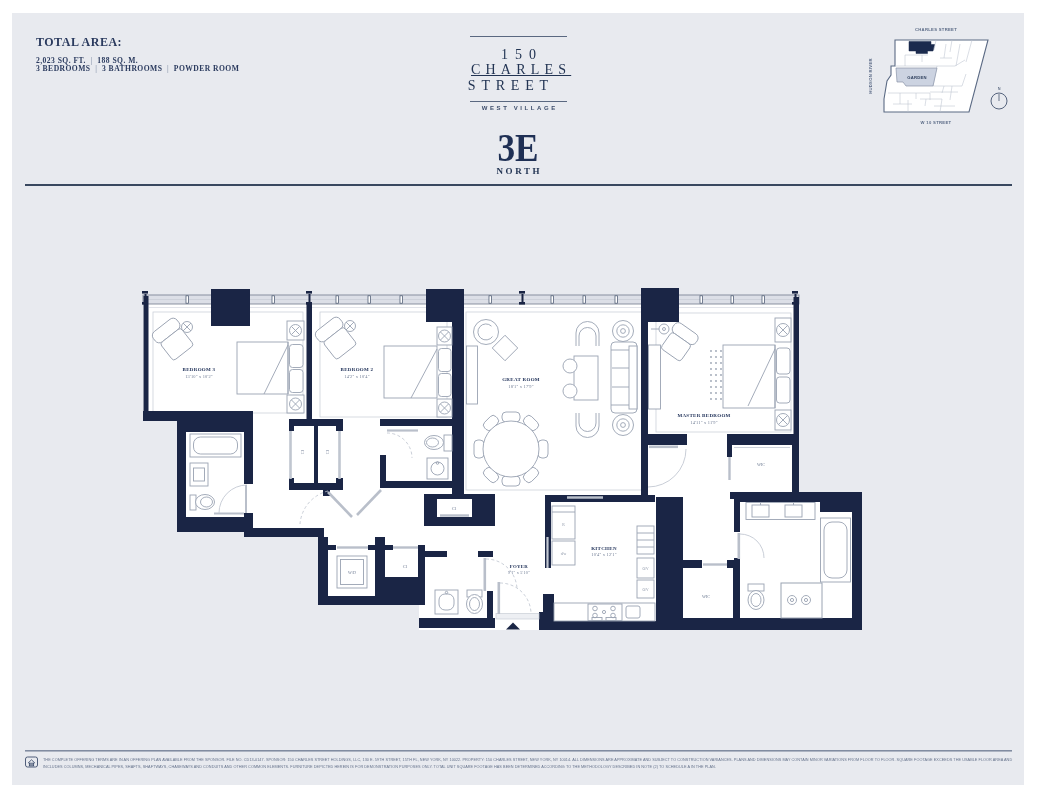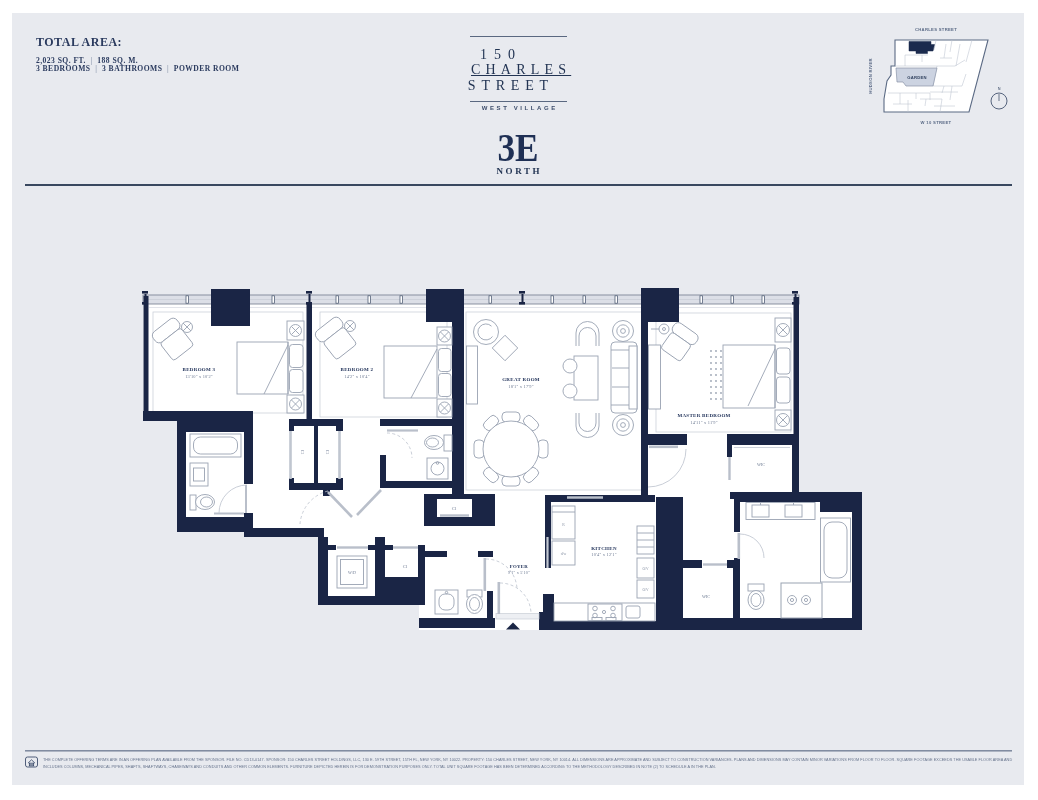--- a/index.html
+++ b/index.html
@@ -14,21 +14,21 @@
 <div id="panel"></div>
 
 <div class="hd" style="left:36px;top:34.8px;font-size:12px;font-weight:bold;letter-spacing:0.5px;">TOTAL AREA:</div>
 
 <div class="hd" style="left:36px;top:56px;font-size:7.6px;font-weight:bold;letter-spacing:0.45px;">2,023 SQ. FT. &nbsp;<span style="color:#8e99ad;">|</span>&nbsp; 188 SQ. M.</div>
 
 <div class="hd" style="left:36px;top:64px;font-size:7.6px;font-weight:bold;letter-spacing:0.45px;">3 BEDROOMS &nbsp;<span style="color:#8e99ad;">|</span>&nbsp; 3 BATHROOMS &nbsp;<span style="color:#8e99ad;">|</span>&nbsp; POWDER ROOM</div>
 
 <div style="position:absolute;left:470px;top:35.8px;width:97px;height:1px;background:#5a6880;"></div>
 
-<div class="hd" style="left:449px;top:46.5px;width:97px;text-align:center;font-size:14px;letter-spacing:7px;text-indent:7px;color:#223453;">150</div>
+<div class="hd" style="left:470px;top:46.5px;width:97px;text-align:center;font-size:14px;letter-spacing:7px;text-indent:7px;color:#223453;">150</div>
 
 <div class="hd" style="left:462px;top:61.5px;width:113px;text-align:center;font-size:14px;letter-spacing:5.2px;text-indent:5.2px;color:#223453;text-decoration:underline;">CHARLES</div>
 
 <div class="hd" style="left:462px;top:77.5px;width:113px;font-size:14px;letter-spacing:5.8px;text-indent:5.8px;color:#223453;">STREET</div>
 
 <div style="position:absolute;left:470px;top:100.8px;width:97px;height:1px;background:#5a6880;"></div>
 
 <div class="hd" style="left:462px;top:105px;width:113px;text-align:center;font-size:6px;font-weight:bold;letter-spacing:2.6px;text-indent:2.6px;color:#3c4c6a;font-family:'Liberation Sans',sans-serif;">WEST VILLAGE</div>
 
 <div class="hd" style="left:418px;top:127px;width:200px;text-align:center;font-size:41px;font-weight:bold;color:#1f3055;line-height:1;transform:scaleX(0.86);">3E</div>

